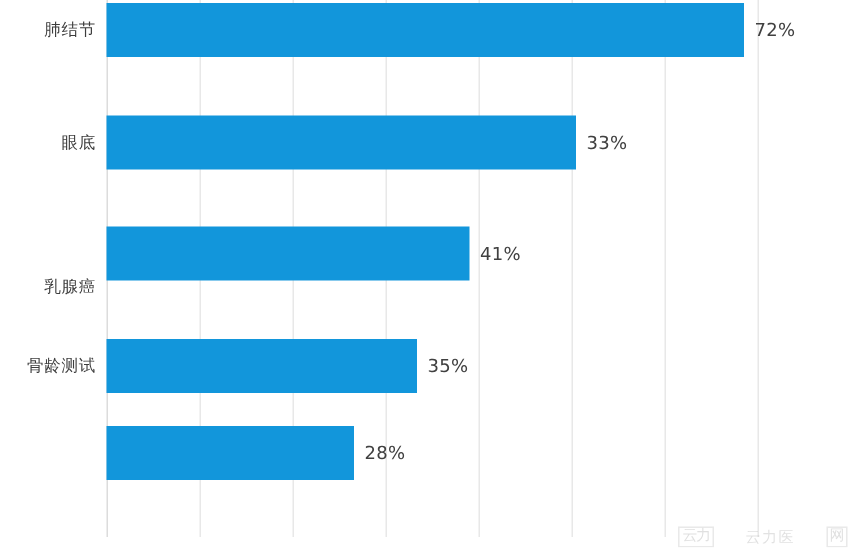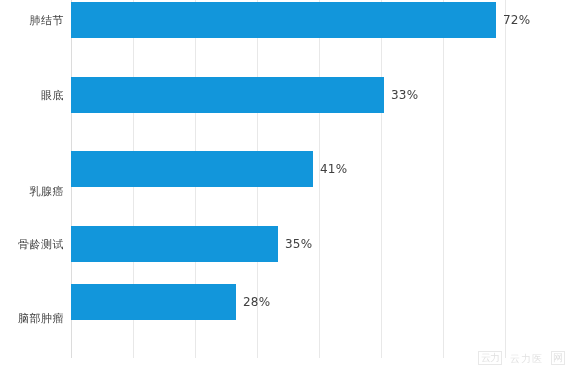--- a/index.html
+++ b/index.html
@@ -82,21 +82,21 @@
     transform: translateY(-50%);
   }
 
   
   #watermark {
     position: absolute;
     right: 2px;
     bottom: 0px;
     display: flex;
     align-items: center;
-    gap: 8px;
+    gap: 21px;
     opacity: 0.30;
     pointer-events: none;
   }
   #watermark .wm-badge {
     font-size: 10px;
     color: #9a9a9a;
     border: 1px solid #b5b5b5;
     padding: 0 2px;
     line-height: 12px;
     letter-spacing: -1px;
@@ -118,21 +118,20 @@
 </head>
 <body>
 
 <div id="chart-root">
 
   <div id="axis-labels">
       <div class="cat-label" style="top: 20px;">肺结节</div>
       <div class="cat-label" style="top: 94.5px;">眼底</div>
       <div class="cat-label" style="top: 151px; margin-top: 40px;">乳腺癌</div>
       <div class="cat-label" style="top: 243.5px;">骨龄测试</div>
-      <div class="cat-label" style="top: 318px;">脑部肿瘤</div>
     </div>
 
   <div id="plot-area">
     <div id="gridlines">
         <div class="gridline axis-line" style="left: 0px;"></div>
         <div class="gridline" style="left: 62px;"></div>
         <div class="gridline" style="left: 124px;"></div>
         <div class="gridline" style="left: 186px;"></div>
         <div class="gridline" style="left: 248px;"></div>
         <div class="gridline" style="left: 310px;"></div>

